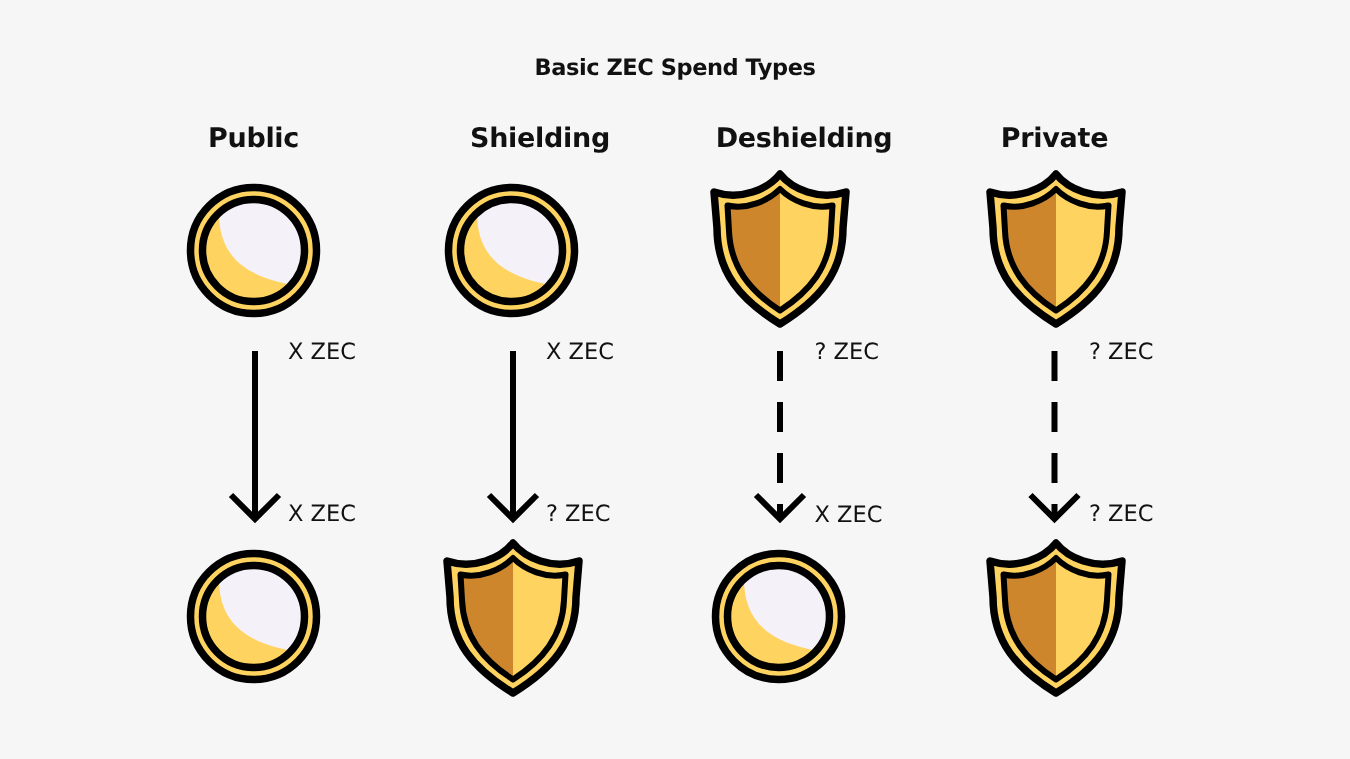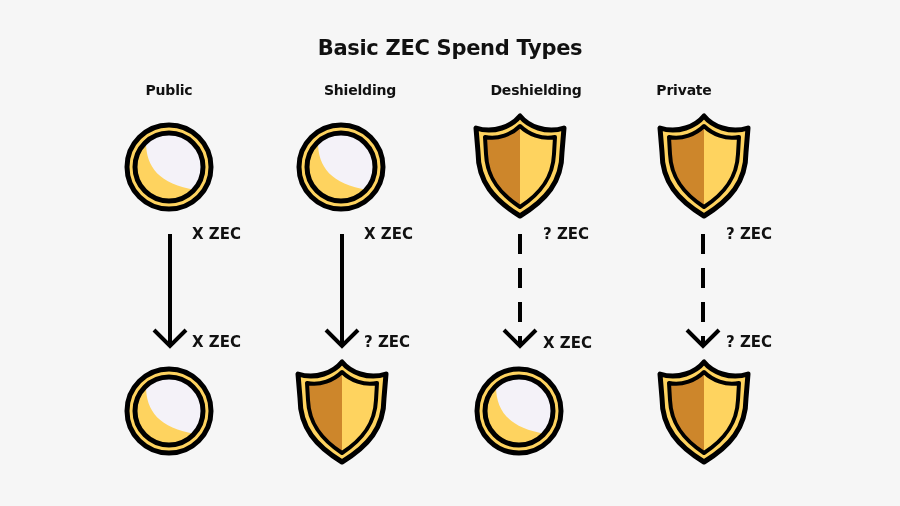--- a/index.html
+++ b/index.html
@@ -1,23 +1,23 @@
 <!DOCTYPE html>
 <html><head>
   <meta charset="utf-8">
   <style>
     html, body { margin:0; padding:0; }
     body { width:900px; height:506px; background:#f6f6f6; position:relative; overflow:hidden;
            font-family:"DejaVu Sans", sans-serif; color:#111; }
     .title { position:absolute; left:0; width:900px; top:36px; text-align:center;
-             font-weight:bold; font-size:21px; letter-spacing:-0.3px; }
-    .col-label { position:absolute; top:82px; font-weight:bold; font-size:14px;
+             font-weight:bold; font-size:15px; letter-spacing:-0.3px; }
+    .col-label { position:absolute; top:82px; font-weight:bold; font-size:18px;
                  transform:translateX(-50%); white-space:nowrap; letter-spacing:-0.2px; }
     .icon { position:absolute; }
-    .amt { position:absolute; font-weight:bold; font-size:15px; white-space:nowrap; }
+    .amt { position:absolute; font-weight:normal; font-size:15px; white-space:nowrap; }
     svg { display:block; }
   </style>
 </head>
 <body>
 
 <svg width="0" height="0" style="position:absolute">
   <defs>
     <g id="coin">
       <circle cx="45" cy="45" r="42" fill="#fed35f" stroke="#000" stroke-width="5"></circle>
       <circle cx="45" cy="45" r="34" fill="#f4f2f8"></circle>
@@ -88,21 +88,21 @@
     </svg>
   </div>
 <div class="amt" style="left:543px;top:225px">?  ZEC</div>
 <div class="amt" style="left:543px;top:334px">X  ZEC</div>
 <div class="icon" style="left:474px;top:366px">
   <svg width="90" height="90" viewBox="0 0 90 90">
       <use href="#coin"></use>
     </svg>
   </div>
 
-<div class="col-label" style="left:684px">Private</div>
+<div class="col-label" style="left:703px">Private</div>
 <div class="icon" style="left:656px;top:112px">
   <svg width="96" height="108" viewBox="0 0 96 108">
       <use href="#shield"></use>
     </svg>
   </div>
 <div class="icon" style="left:683px;top:234px">
   <svg width="40" height="116">
       <line x1="20" y1="0" x2="20" y2="110" stroke="#000" stroke-width="4" stroke-dasharray="20,14"></line>
       <polyline points="4,96 20,112 36,96" fill="none" stroke="#000" stroke-width="4"></polyline>
     </svg>

